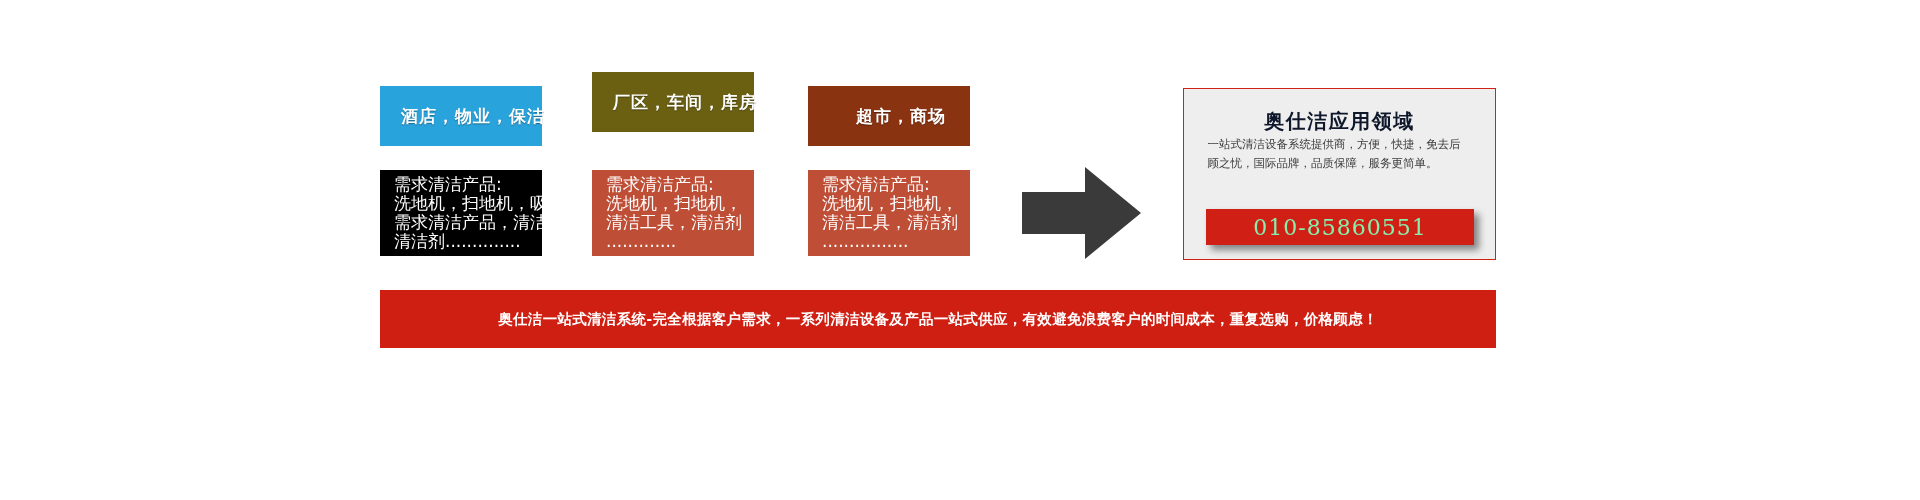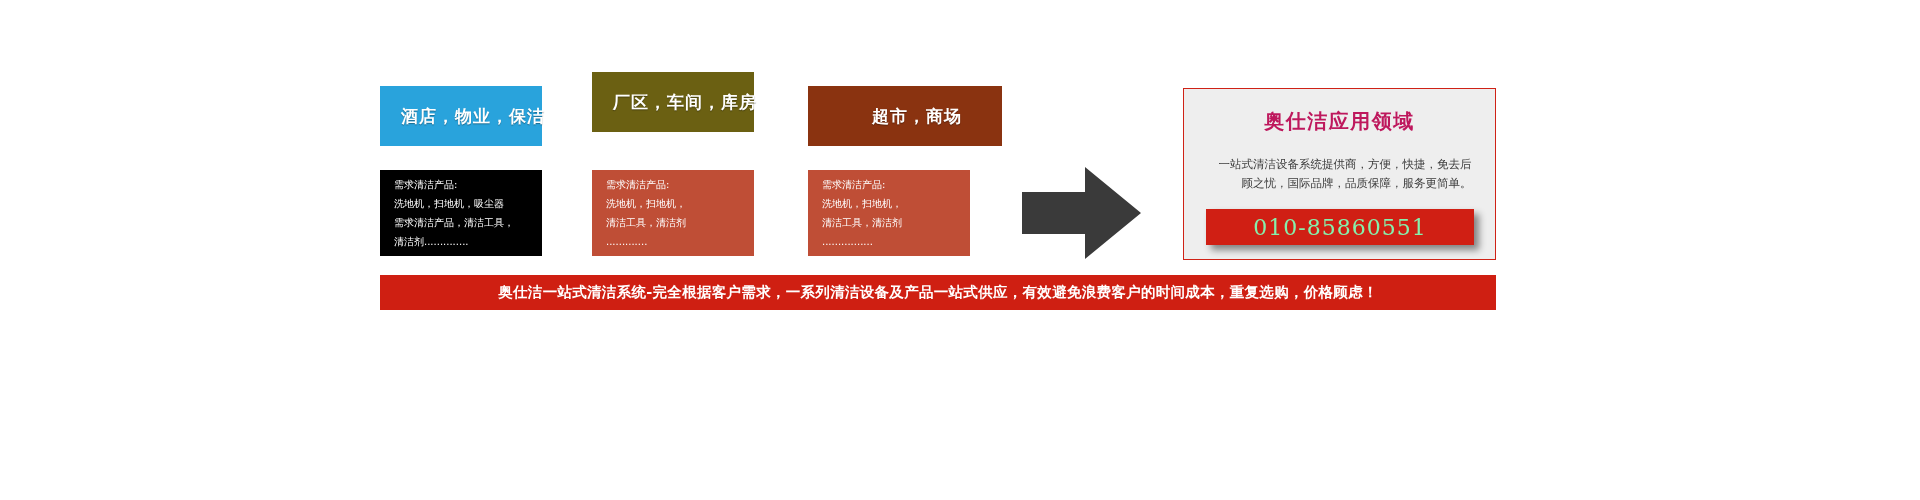--- a/index.html
+++ b/index.html
@@ -35,34 +35,34 @@
     color: #ffffff;
     font-weight: bold;
     font-size: 17px;
     letter-spacing: 1px;
     white-space: nowrap;
     text-shadow: 0 1px 1px rgba(0,0,0,0.35);
   }
 
   #cat-box-0 { left: 380px; top: 86px; width: 162px; height: 60px; background: #29a3dc; }
   #cat-box-1 { left: 592px; top: 72px; width: 162px; height: 60px; background: #6b6012; }
-  #cat-box-2 { left: 808px; top: 86px; width: 194px; height: 60px; background: #8a3310; }
+  #cat-box-2 { left: 808px; top: 86px; width: 162px; height: 60px; background: #8a3310; }
 
   
   .prod-box {
     position: absolute;
     box-sizing: border-box;
     padding: 14px 12px 14px 14px;
     display: flex;
     flex-direction: column;
     justify-content: center;
   }
   .prod-line {
     color: #ffffff;
-    font-size: 10px;
+    font-size: 17px;
     line-height: 19px;
     white-space: nowrap;
   }
   .prod-line.dots {
     letter-spacing: 0px;
   }
 
   #prod-box-0 { left: 380px; top: 170px; width: 162px; height: 86px; background: #000000; }
   #prod-box-1 { left: 592px; top: 170px; width: 162px; height: 86px; background: #bf4e36; }
   #prod-box-2 { left: 808px; top: 170px; width: 162px; height: 86px; background: #bf4e36; }
@@ -85,33 +85,32 @@
     height: 172px;
     background: #eeeeee;
     border: 1px solid #cf2216;
     box-sizing: border-box;
     display: flex;
     flex-direction: column;
     align-items: center;
   }
   #panel-title {
     margin-top: 19px;
-    color: #be185d;
+    color: #0f172a;
     font-size: 20px;
     font-weight: bold;
     letter-spacing: 1.5px;
     white-space: nowrap;
   }
   #panel-desc {
-    margin-top: 20px;
     width: 264px;
     color: #3b3b3b;
     font-size: 11.5px;
     line-height: 19px;
-    text-align: right;
+    text-align: left;
   }
   #phone-btn {
     position: absolute;
     left: 22px;
     top: 120px;
     width: 268px;
     height: 36px;
     background: #d01f14;
     color: #86efac;
     display: flex;
@@ -121,23 +120,23 @@
     letter-spacing: 1px;
     font-family: "DejaVu Serif", "Liberation Serif", serif;
     box-shadow: 5px 5px 7px rgba(0,0,0,0.45);
     box-sizing: border-box;
   }
 
   
   #bottom-banner {
     position: absolute;
     left: 380px;
-    top: 275px;
+    top: 290px;
     width: 1116px;
-    height: 35px;
+    height: 58px;
     background: #cf1f12;
     display: flex;
     align-items: center;
     justify-content: center;
     box-sizing: border-box;
   }
   #bottom-banner-text {
     color: #ffffff;
     font-size: 14.5px;
     font-weight: bold;

